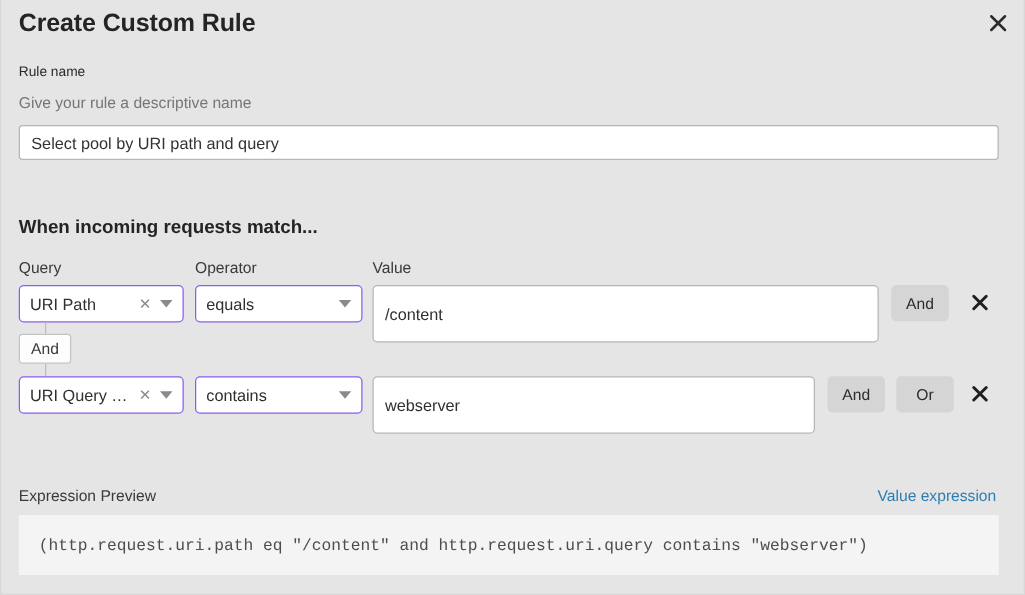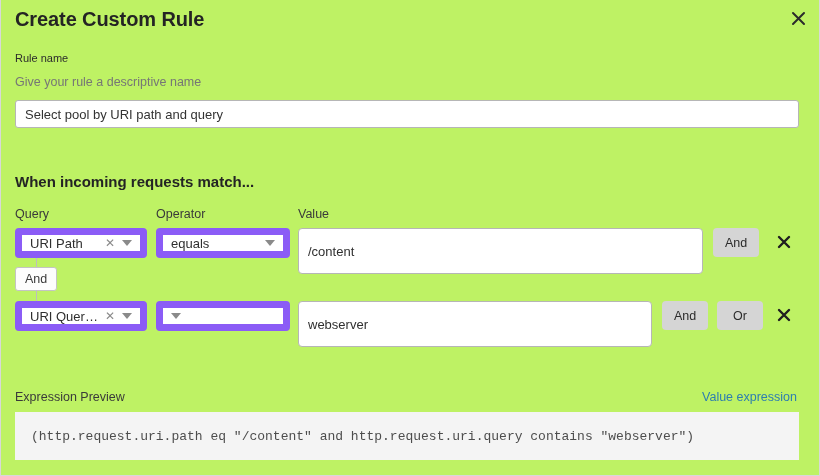--- a/index.html
+++ b/index.html
@@ -6,21 +6,21 @@
   html, body {
     margin: 0; padding: 0;
     width: 820px; height: 476px;
     background: #ffffff;
     font-family: "Liberation Sans", sans-serif;
     -webkit-font-smoothing: antialiased;
   }
   .modal {
     position: relative;
     width: 820px; height: 476px;
-    background: #bef264;
+    background: #e5e5e5;
     border-left: 1px solid #d8d8d8;
     border-right: 1px solid #d8d8d8;
     border-bottom: 1px solid #d8d8d8;
     overflow: hidden;
   }
 
   
   .modal-title {
     position: absolute; left: 14px; top: 8px;
     font-size: 20px; font-weight: bold; color: #242424;
@@ -69,21 +69,21 @@
   .col-operator { left: 155px; }
   .col-value    { left: 297px; }
 
   
   .row { position: absolute; left: 0; width: 820px; height: 30px; }
   .row1 { top: 228px; }
   .row2 { top: 301px; }
 
   .ctl {
     position: absolute; top: 0; height: 30px;
-    border: 7px solid #8b5cf6; border-radius: 4px;
+    border: 1px solid #8b5cf6; border-radius: 4px;
     background: #fff;
     display: flex; align-items: center;
     font-size: 13px; color: #2f2f2f;
     padding: 0 8px;
   }
   .select-box { cursor: pointer; }
   .select-text {
     flex: 1 1 auto;
     white-space: nowrap; overflow: hidden; text-overflow: ellipsis;
   }
@@ -222,20 +222,21 @@
   <div class="connector-badge">And</div>
   <div class="connector-line line-bottom"></div>
 
   <div class="row row2">
     <div class="ctl select-box field-sel">
       <span class="select-text">URI Query St...</span>
       <span class="clear-x">✕</span>
       <span class="chev"></span>
     </div>
     <div class="ctl select-box operator-sel">
+      <span class="select-text">contains</span>
       <span class="chev"></span>
     </div>
     <input class="value-input value2" type="text" value="webserver" style="">
     <button class="logic-btn r2-and">And</button>
     <button class="logic-btn r2-or">Or</button>
     <button class="del-btn r2-del">
       <svg width="14" height="14" viewBox="0 0 14 14" aria-hidden="true">
         <path d="M2 2 L12 12 M12 2 L2 12" stroke="#1f1f1f" stroke-width="2.4" stroke-linecap="round"></path>
       </svg>
     </button>

